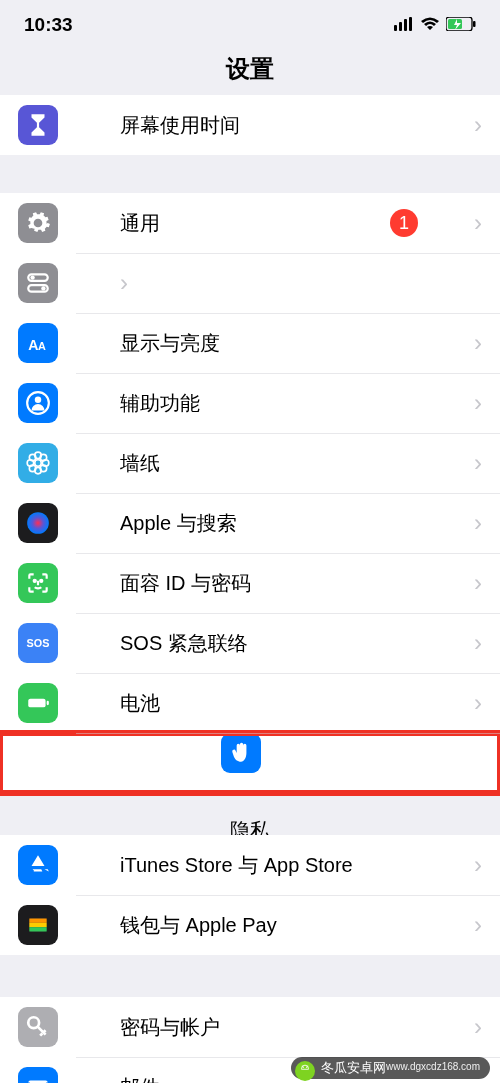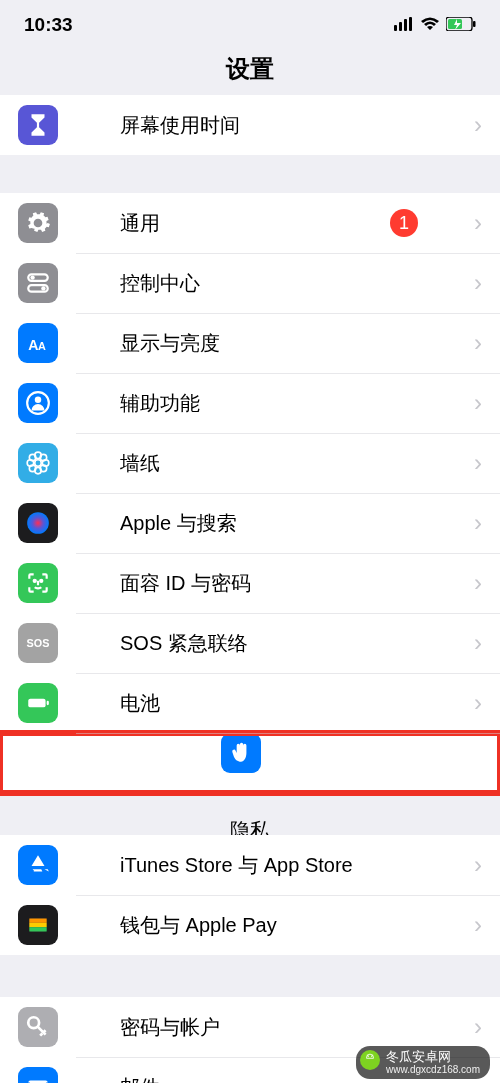--- a/index.html
+++ b/index.html
@@ -84,33 +84,33 @@
   outline-offset: -3px;
   flex-direction: column;
 }
 .icon svg { width: 26px; height: 26px; }
 .ic-purple { background: #5856d6; }
 .ic-gray   { background: #8e8e93; }
 .ic-blue   { background: #007aff; }
 .ic-cyan   { background: #32ade6; }
 .ic-dark   { background: #1c1c1e; }
 .ic-green  { background: #34c759; }
-.ic-red    { background: #a3a3a3; }
+.ic-red    { background: #3b82f6; }
 .ic-gray-l { background: #aeaeb2; }
 .watermark {
   position: absolute;
   right: 10px;
   bottom: 4px;
   background: rgba(0,0,0,0.65);
   color: #fff;
   font-size: 12px;
   padding: 4px 10px 4px 30px;
   border-radius: 14px;
   display: flex;
-  flex-direction: column;
+  flex-direction: row;
   line-height: 1.1;
 }
 .watermark-dot{
   position:absolute; left:4px; top:4px; width:20px;height:20px;border-radius:50%;background:#7ed321;
   display:flex;align-items:center;justify-content:center;
 }
 </style>
 </head>
 <body>
 
@@ -163,21 +163,20 @@
       </div>
       <div class="row">
         <div class="icon ic-gray">
           <svg viewBox="0 0 24 24" fill="#fff">
             <rect x="3" y="4" width="18" height="6" rx="3" fill="none" stroke="#fff" stroke-width="2"></rect>
             <circle cx="7" cy="7" r="2"></circle>
             <rect x="3" y="14" width="18" height="6" rx="3" fill="none" stroke="#fff" stroke-width="2"></rect>
             <circle cx="17" cy="17" r="2"></circle>
           </svg>
         </div>
-        <span class="label">控制中心</span>
         <span class="chevron">›</span>
       </div>
       <div class="row">
         <div class="icon ic-blue">
           <svg viewBox="0 0 24 24" fill="#fff">
             <text x="3" y="18" font-size="13" font-weight="bold" fill="#fff">A</text>
             <text x="12" y="18" font-size="10" font-weight="bold" fill="#fff">A</text>
           </svg>
         </div>
         <span class="label">显示与亮度</span>

